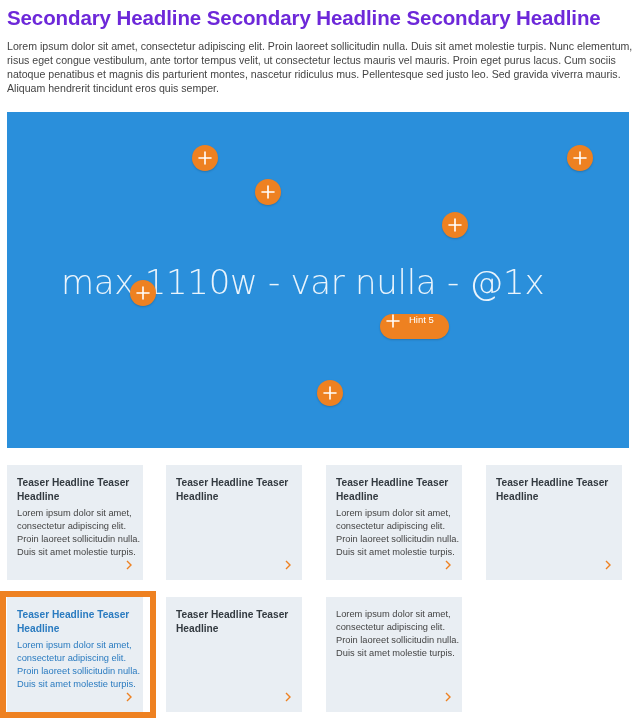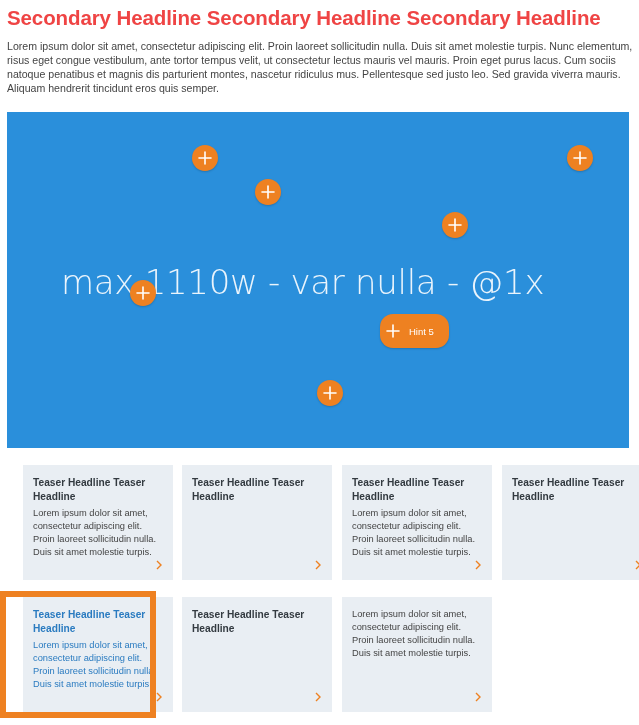--- a/index.html
+++ b/index.html
@@ -1,21 +1,21 @@
 <!DOCTYPE html>
 <html><head>
   <meta charset="utf-8">
   <style>
     * { box-sizing: border-box; margin: 0; padding: 0; }
     html, body { width: 639px; height: 725px; background: #ffffff; overflow: hidden; }
     body { position: relative; font-family: "Liberation Sans", sans-serif; color: #333333; }
 
     .page-title {
       position: absolute; left: 7px; top: 6px; width: 630px;
-      font-size: 20.5px; font-weight: bold; color: #ef4444; letter-spacing: -0.1px;
+      font-size: 20.5px; font-weight: bold; color: #6d28d9; letter-spacing: -0.1px;
       white-space: nowrap;
     }
     .intro {
       position: absolute; left: 7px; top: 39px; width: 630px;
       font-size: 10.6px; line-height: 14px; color: #444444;
     }
 
     .hero {
       position: absolute; left: 7px; top: 112px; width: 622px; height: 336px;
       background: #2a8fdb;
@@ -26,29 +26,29 @@
       font-size: 34px; color: #eaf4fc; white-space: nowrap; letter-spacing: -0.3px;
       -webkit-text-stroke: 0px;
     }
     .hotspot {
       position: absolute; width: 26px; height: 26px; border-radius: 50%;
       background: #ee8121; box-shadow: 0 1px 2px rgba(0,0,0,0.18);
       display: flex; align-items: center; justify-content: center; cursor: pointer;
     }
     .hotspot svg { width: 14px; height: 14px; display: block; }
     .hint-pill {
-      position: absolute; left: 380px; top: 314px; width: 69px; height: 34px;
+      position: absolute; left: 380px; top: 314px; width: 69px; height: 25px;
       border-radius: 13px; background: #ee8121; box-shadow: 0 1px 2px rgba(0,0,0,0.18);
-      display: flex; align-items: center; padding-left: 6px; cursor: pointer;
+      display: flex; padding-left: 6px; cursor: pointer;
     }
     .hint-pill svg { width: 14px; height: 14px; display: block; }
     .hint-pill .hint-label { color: #ffffff; font-size: 9.5px; margin-left: 9px; }
 
     .card {
-      position: absolute; width: 150px; background: #e9eef3; cursor: pointer; margin-left: 16px;
+      position: absolute; width: 136px; background: #e9eef3; cursor: pointer;
     }
     .card .card-title {
       position: absolute; left: 10px; top: 11px; width: 126px;
       font-size: 10.2px; font-weight: bold; line-height: 14px; color: #333a40;
     }
     .card .card-text {
       position: absolute; left: 10px; top: 42px; width: 126px;
       font-size: 9.3px; line-height: 13px; color: #444444;
     }
     .card.no-title .card-text { top: 11px; }

